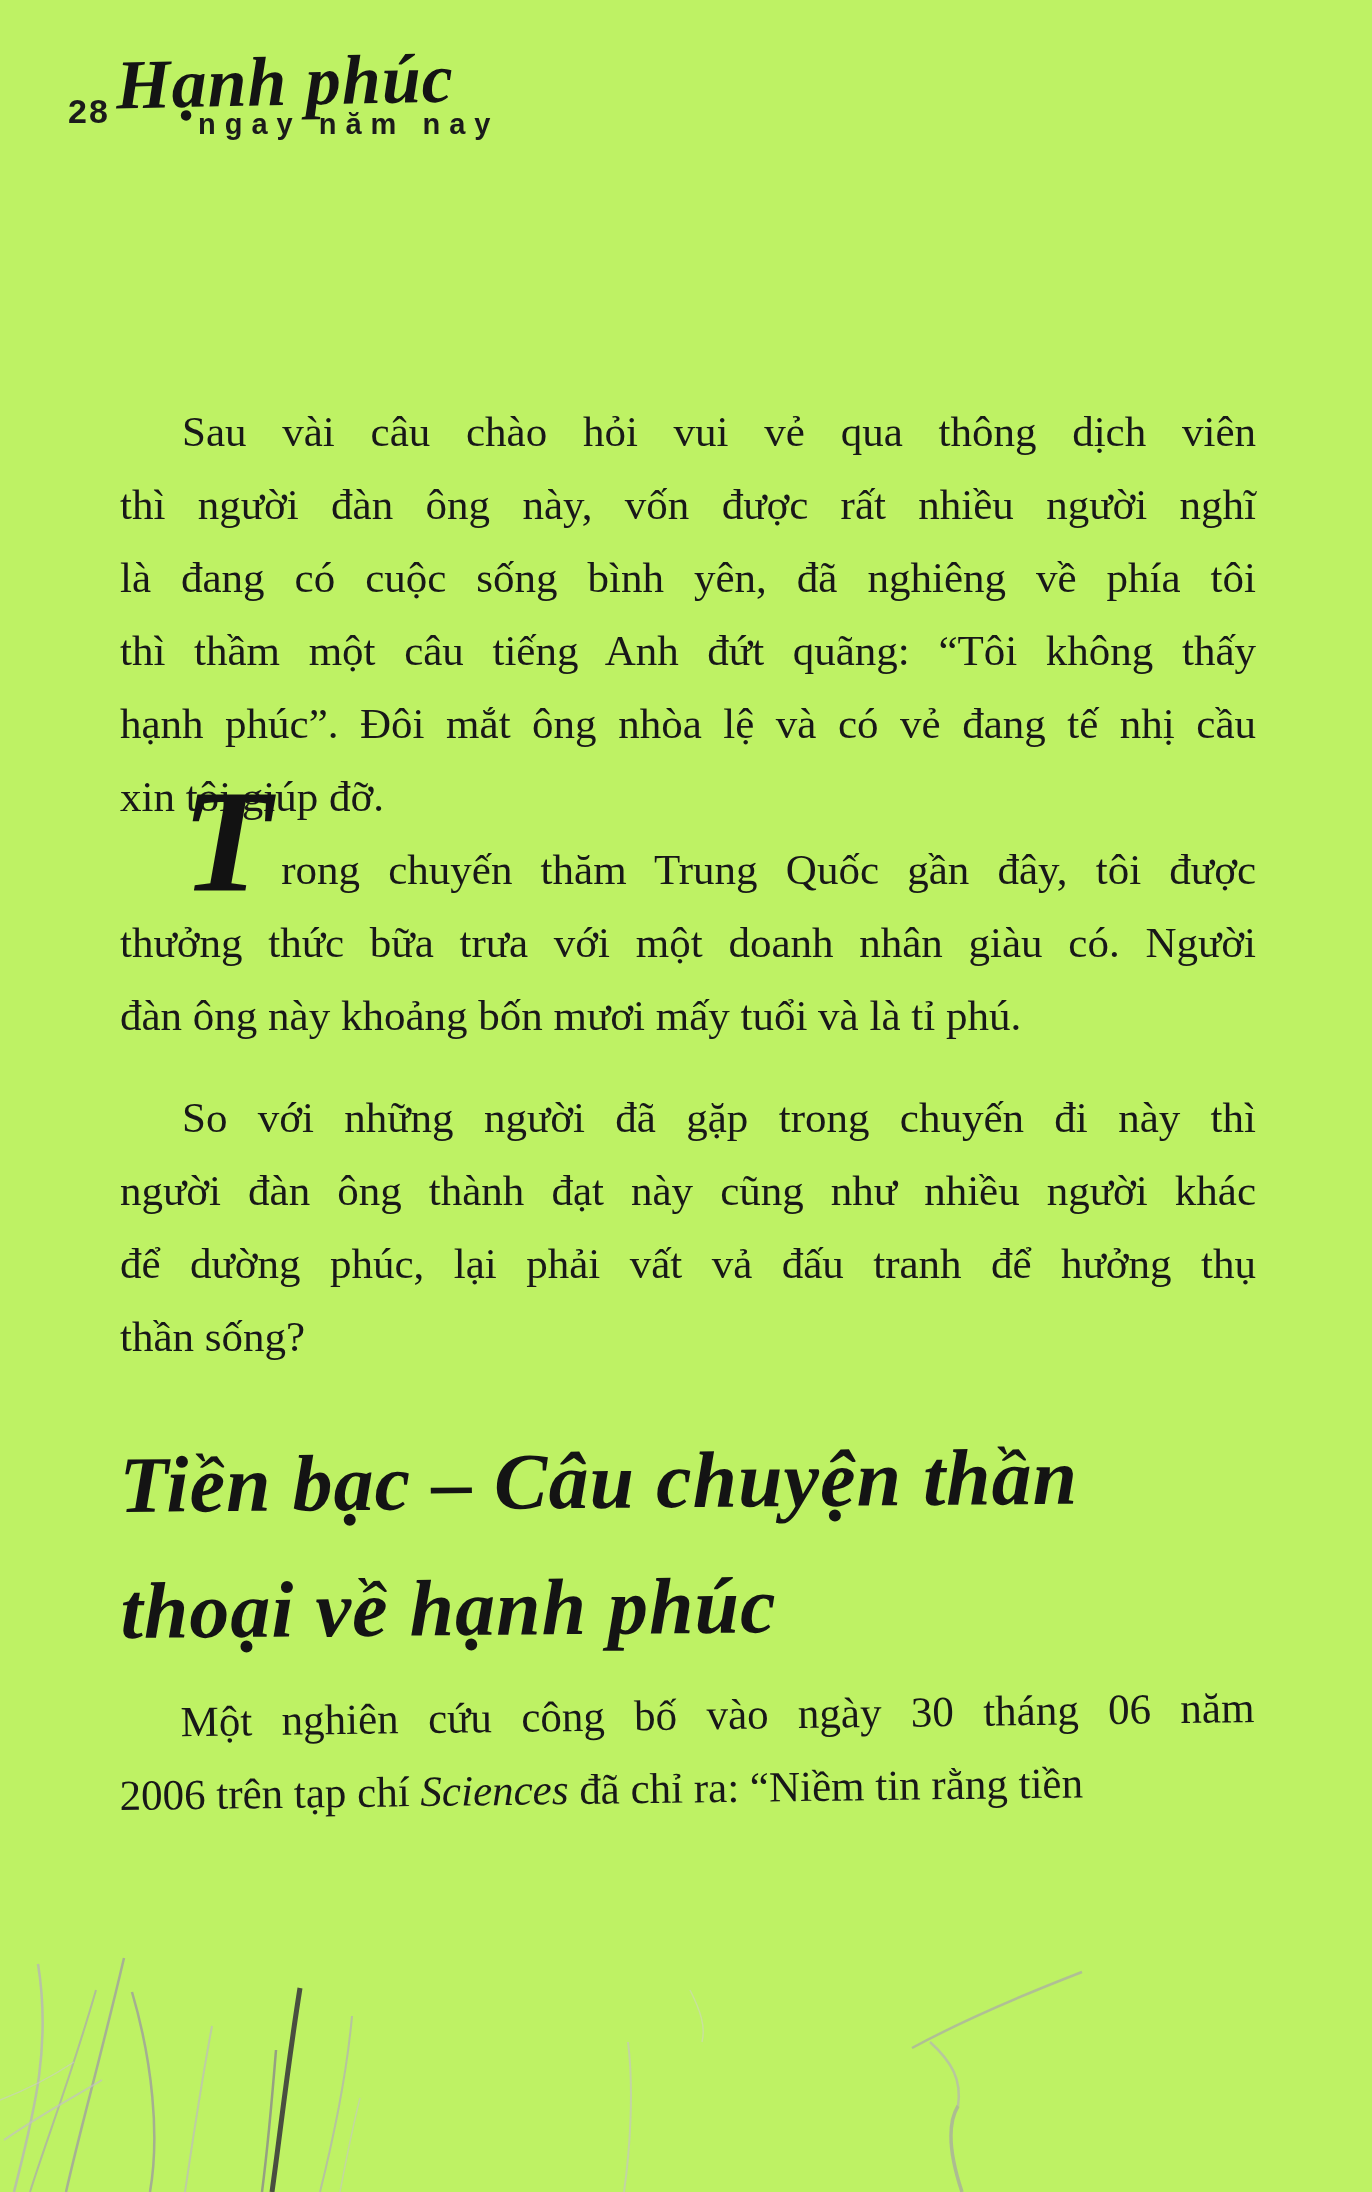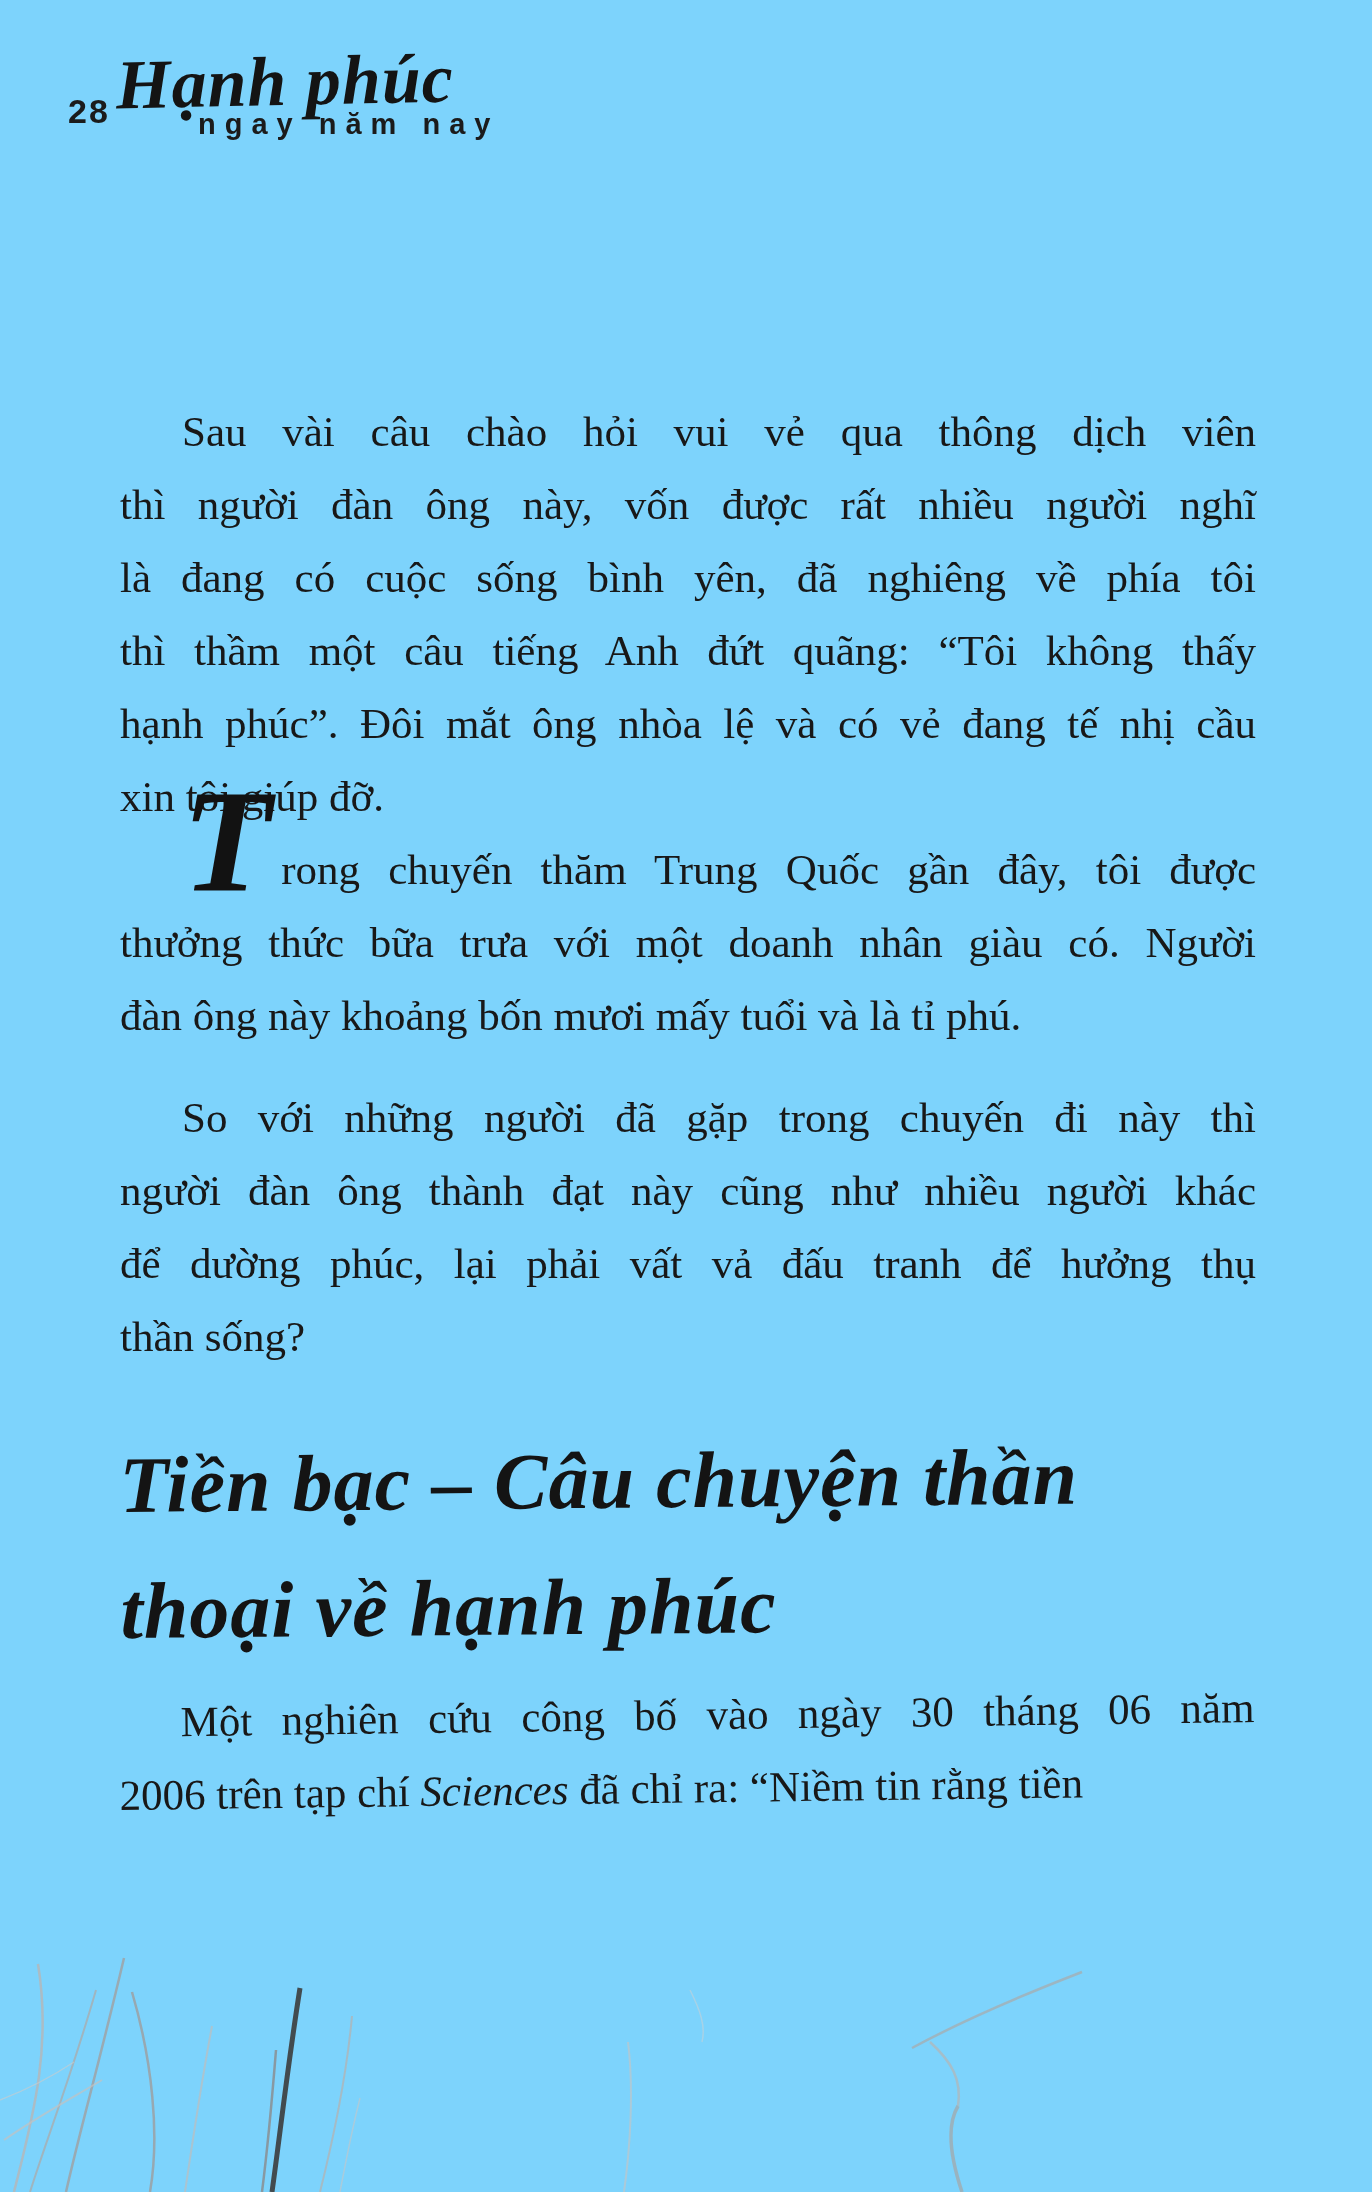--- a/index.html
+++ b/index.html
@@ -1,20 +1,20 @@
 <!DOCTYPE html>
 <html lang="vi"><head>
 <meta charset="utf-8">
 <style>
   html,body{margin:0;padding:0;background:#e8e8e8;}
   .page{
     position:relative;
     width:1372px;height:2192px;
     margin:0 auto;
-    background:#7dd3fc;
+    background:#bef264;
     overflow:hidden;
     color:#161616;
     font-family:"Liberation Serif","DejaVu Serif",serif;
   }
   
   .running-header{position:absolute;top:28px;left:66px;width:520px;}
   .pagenum{
     position:absolute;top:64px;left:2px;
     font-family:"Liberation Sans","DejaVu Sans",sans-serif;
     font-weight:700;font-size:34px;letter-spacing:2px;color:#1b1b1b;

